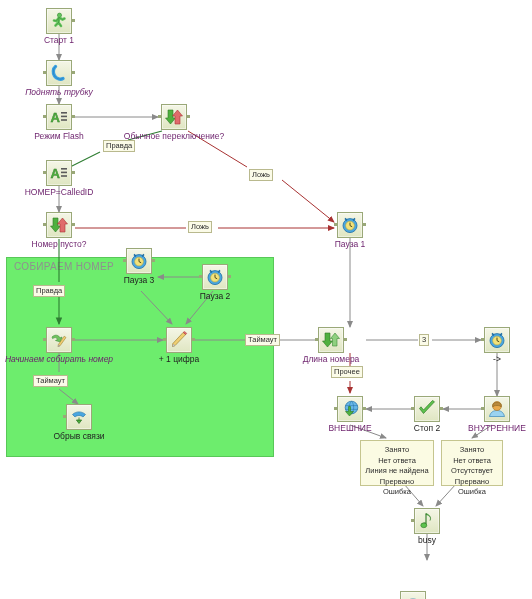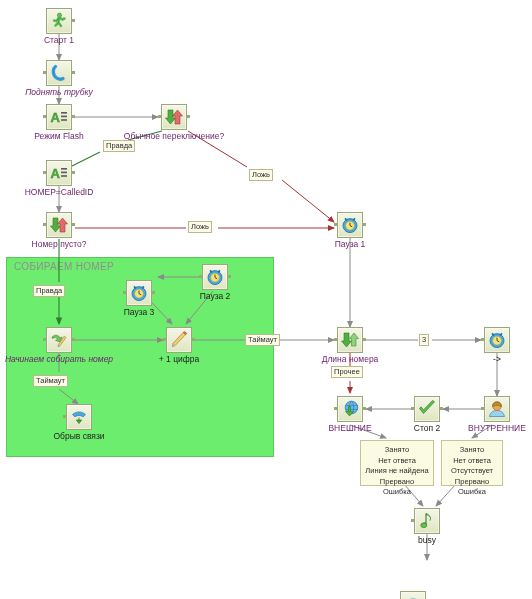--- a/index.html
+++ b/index.html
@@ -249,21 +249,21 @@
         <circle cx="9" cy="9.6" r="4.4" fill="#f2e27a" stroke="#b9a93f" stroke-width=".6"></circle>
         <path d="M9 6.6 L9 9.6 L11.2 10.8" stroke="#4a4a1a" stroke-width="1" fill="none"></path>
         <path d="M4 2.4 L6 4.4 M14 2.4 L12 4.4" stroke="#1f6fa5" stroke-width="1.6"></path>
       </svg>
     </div>
     <div class="nub l"></div>
     <div class="nub r"></div>
     <div class="cap">Пауза 1</div>
   </div>
 
-  <div class="node" style="left:126px;top:280px;">
+  <div class="node" style="left:126px;top:248px;">
     <div class="chip">
       <svg width="18" height="18" viewBox="0 0 18 18">
         <circle cx="9" cy="9.6" r="7" fill="#49a6e0" stroke="#1f6fa5" stroke-width=".8"></circle>
         <circle cx="9" cy="9.6" r="4.4" fill="#f2e27a" stroke="#b9a93f" stroke-width=".6"></circle>
         <path d="M9 6.6 L9 9.6 L11.2 10.8" stroke="#4a4a1a" stroke-width="1" fill="none"></path>
         <path d="M4 2.4 L6 4.4 M14 2.4 L12 4.4" stroke="#1f6fa5" stroke-width="1.6"></path>
       </svg>
     </div>
     <div class="nub l"></div>
     <div class="nub r"></div>
@@ -303,21 +303,21 @@
         <path d="M2.5 15.5 L5 14.6 L15.6 3.6 L13.2 1.4 L2.8 12.6 Z" fill="#f0cf72" stroke="#9d8232" stroke-width=".7"></path>
         <path d="M13.2 1.4 L15.6 3.6 L16.8 2.4 L14.4 0.4 Z" fill="#e06b6b" stroke="#a83232" stroke-width=".5"></path>
         <path d="M2.5 15.5 L5 14.6 L3.3 13 Z" fill="#dedede" stroke="#8a8a8a" stroke-width=".4"></path>
       </svg>
     </div>
     <div class="nub l"></div>
     <div class="nub r"></div>
     <div class="cap plain">+ 1 цифра</div>
   </div>
 
-  <div class="node" style="left:337px;top:327px;">
+  <div class="node" style="left:318px;top:327px;">
     <div class="chip">
       <svg width="18" height="18" viewBox="0 0 18 18">
         <path d="M3 2 L8 2 L8 10 L10.5 10 L5.5 16 L0.5 10 L3 10 Z" fill="#4fb03f" stroke="#2f7a27" stroke-width=".6"></path>
         <path d="M15 15 L10.5 15 L10.5 7.5 L8.5 7.5 L13 2 L17.5 7.5 L15 7.5 Z" fill="#8fd07f" stroke="#3d8c38" stroke-width=".6"></path>
       </svg>
     </div>
     <div class="nub l"></div>
     <div class="nub r"></div>
     <div class="cap">Длина номера</div>
   </div>

